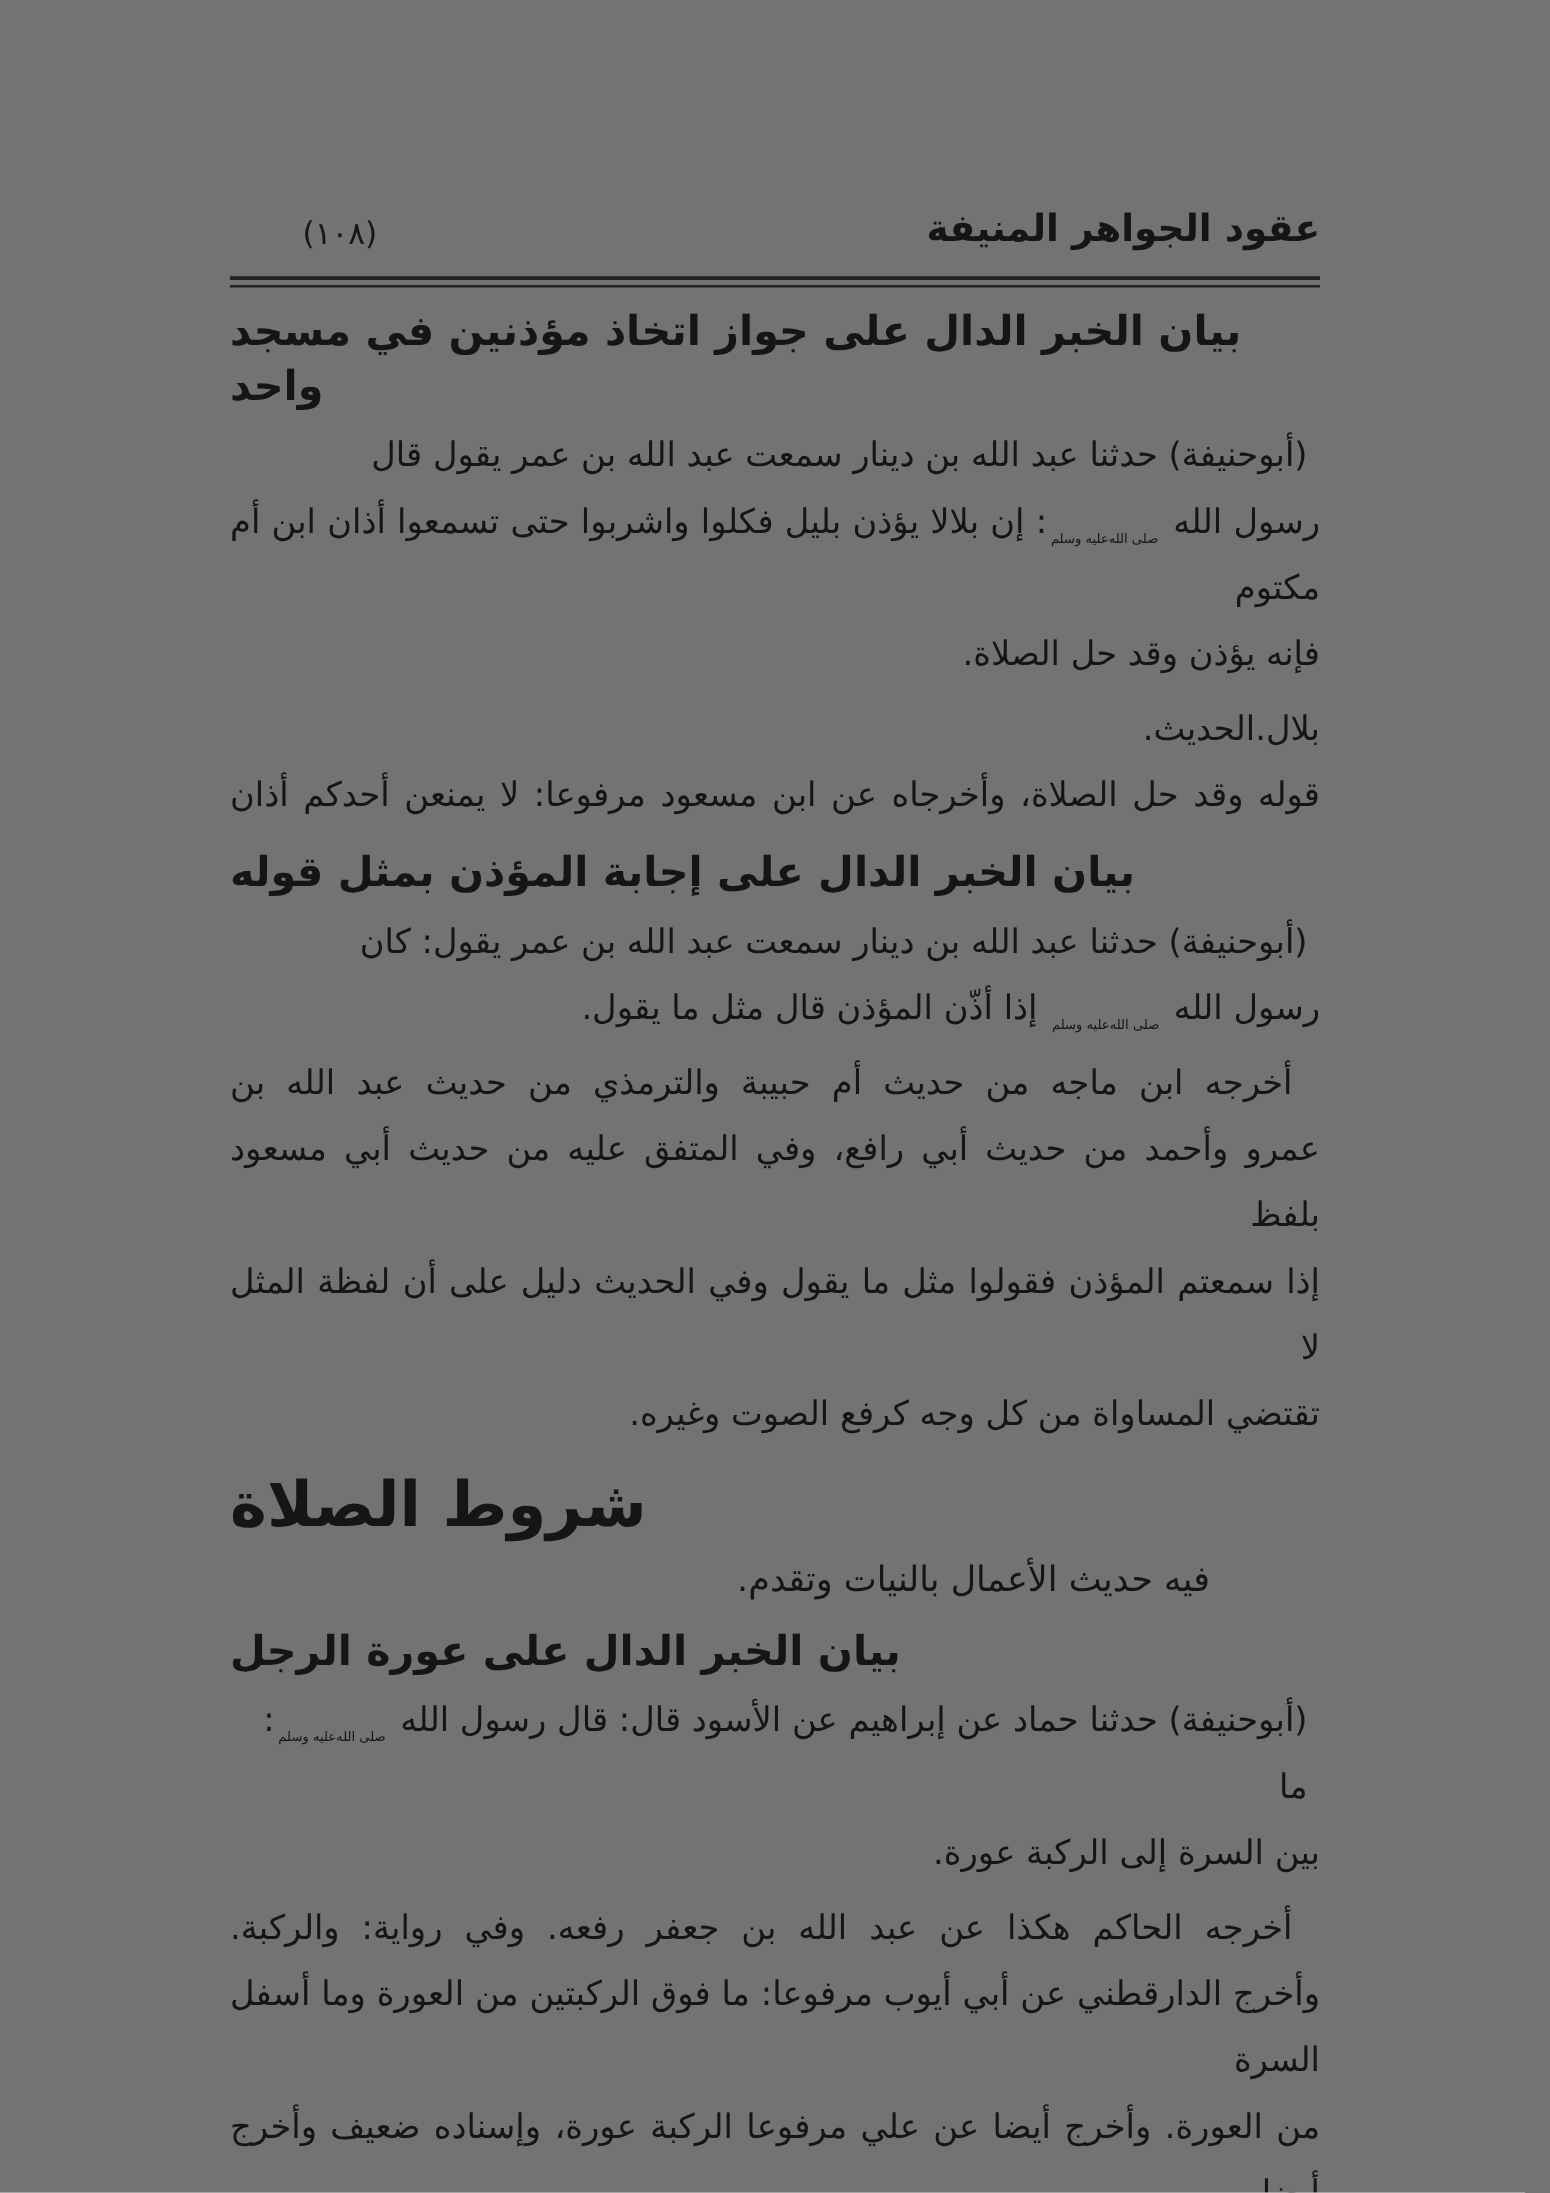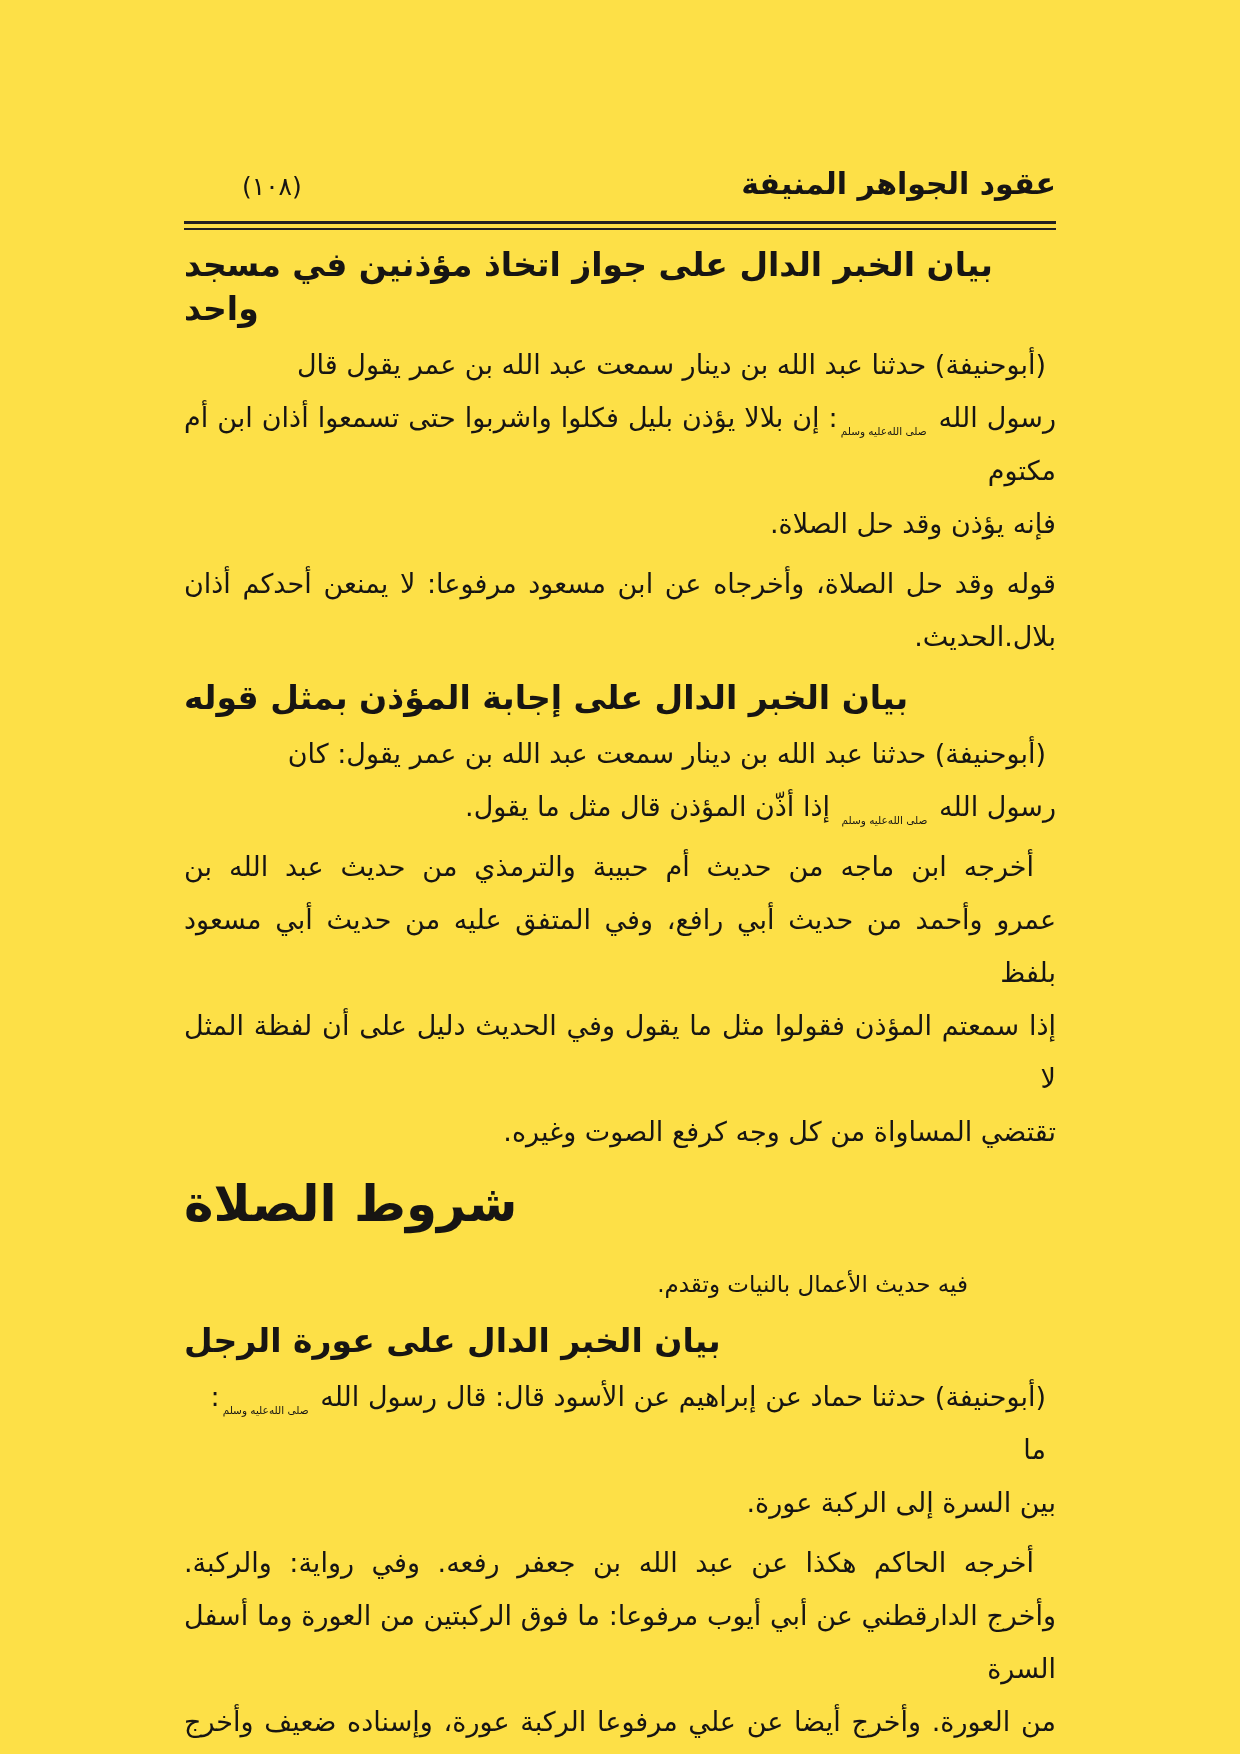--- a/index.html
+++ b/index.html
@@ -1,37 +1,37 @@
 <!DOCTYPE html>
 <html lang="ar"><head>
 <meta charset="utf-8">
 <style>
   html,body{margin:0;padding:0;}
   body{
     width:1240px;height:1754px;background:#ffffff;color:#171513;
     font-family:"DejaVu Sans", sans-serif;
   }
-  .page{position:relative;width:1240px;height:1754px;overflow:hidden;background:#fde047;}
+  .page{position:relative;width:1240px;height:1754px;overflow:hidden;background:#737373;}
   .content{width:872px;margin:0 auto;}
   
   .hdr{display:flex;justify-content:space-between;align-items:flex-end;padding-top:166px;direction:ltr;}
   .pagenum{font-size:25px;margin-left:58px;letter-spacing:2px;}
   .booktitle{font-size:30px;font-weight:bold;direction:rtl;}
   .rule2{margin-top:20px;height:4px;border-top:3px solid #232220;border-bottom:2px solid #232220;}
   
   .h-sec{direction:rtl;text-align:left;font-size:33px;font-weight:bold;line-height:44px;margin-top:13px;}
   .h-big{direction:rtl;text-align:left;font-size:50px;font-weight:bold;line-height:60px;margin-top:16px;}
   
   .para{margin-top:7px;}
   .bl{direction:rtl;font-size:27px;line-height:53px;text-align:right;white-space:normal;}
   .bl.j{text-align:justify;text-align-last:justify;}
   .ind10{padding-right:10px;}
   .ind22{padding-right:22px;}
   .ind28{padding-right:28px;}
-  .small-line{font-size:23px;line-height:44px;padding-right:88px;margin-top:28px;}
+  .small-line{font-size:28px;line-height:44px;padding-right:88px;margin-top:8px;}
   
   .pbuh{
     display:inline-flex;align-items:center;
     font-size:10.5px;line-height:1.15;vertical-align:-8px;margin:0 3px;
     font-weight:normal;white-space:nowrap;
   }
 </style>
 </head>
 <body>
 
@@ -47,22 +47,22 @@
     <div class="h-sec">بيان الخبر الدال على جواز اتخاذ مؤذنين في مسجد واحد</div>
     <div class="para">
       <div class="bl r ind10">(أبوحنيفة) حدثنا عبد الله بن دينار سمعت عبد الله بن عمر يقول قال</div>
       <div class="bl j"><span>رسول الله </span><span class="pbuh">
             <span>صلى الله</span>
             <span>عليه وسلم</span>
           </span><span>: إن بلالا يؤذن بليل فكلوا واشربوا حتى تسمعوا أذان ابن أم مكتوم</span></div>
       <div class="bl">فإنه يؤذن وقد حل الصلاة.</div>
     </div>
     <div class="para">
+      <div class="bl">بلال.الحديث.</div>
       <div class="bl j">قوله وقد حل الصلاة، وأخرجاه عن ابن مسعود مرفوعا: لا يمنعن أحدكم أذان</div>
-      <div class="bl">بلال.الحديث.</div>
     </div>
 
     <div class="h-sec">بيان الخبر الدال على إجابة المؤذن بمثل قوله</div>
     <div class="para">
       <div class="bl ind10">(أبوحنيفة) حدثنا عبد الله بن دينار سمعت عبد الله بن عمر يقول: كان</div>
       <div class="bl"><span>رسول الله </span><span class="pbuh">
             <span>صلى الله</span>
             <span>عليه وسلم</span>
           </span><span> إذا أذّن المؤذن قال مثل ما يقول.</span></div>
     </div>

